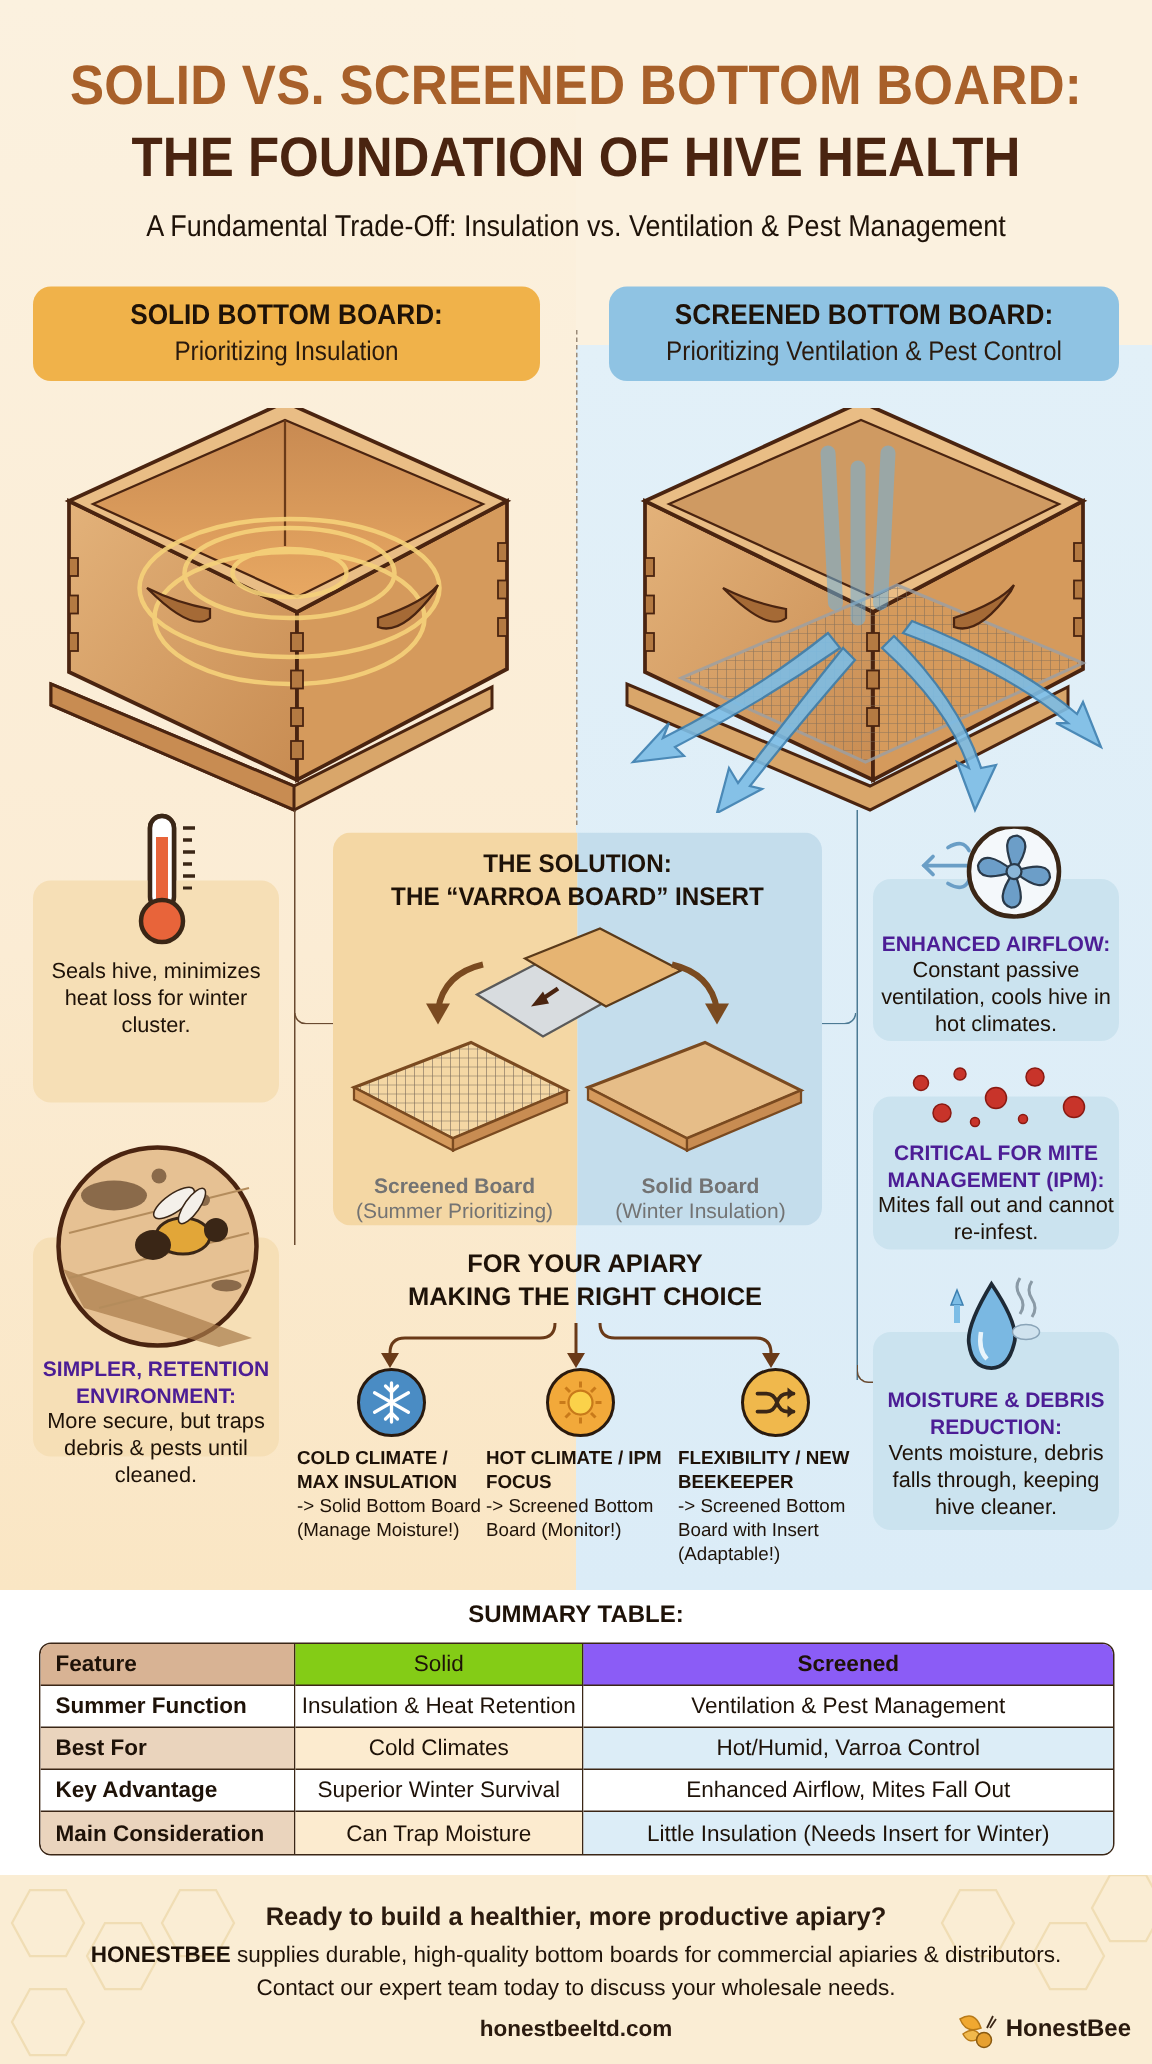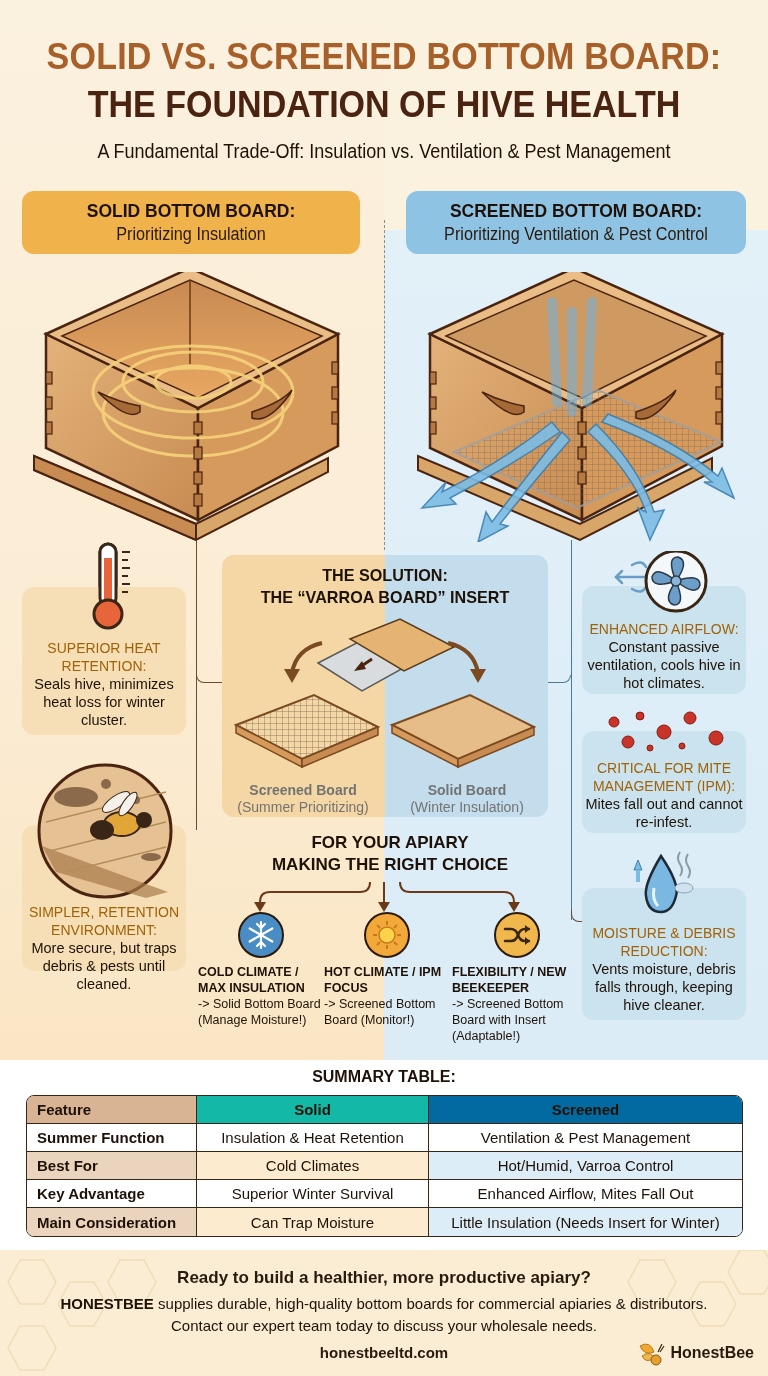--- a/index.html
+++ b/index.html
@@ -12,21 +12,21 @@
 .title1{position:absolute;top:36px;left:0;width:768px;text-align:center;font-size:37px;font-weight:700;color:#a8602a;letter-spacing:0.2px;transform:scaleX(0.92);}
 .title2{position:absolute;top:84px;left:0;width:768px;text-align:center;font-size:37px;font-weight:700;color:#4a2410;transform:scaleX(0.92);}
 .subtitle{position:absolute;top:140px;left:0;width:768px;text-align:center;font-size:20px;color:#1e1208;transform:scaleX(0.9)}
 .hdr{position:absolute;top:191px;height:63px;border-radius:12px;text-align:center;padding-top:9px}
 .hdr .t{font-size:19px;font-weight:700;color:#1e1208;transform:scaleX(0.92)}
 .hdr .s{font-size:18px;color:#2a1a0e;margin-top:2px;transform:scaleX(0.9)}
 .hdr-left{left:22px;width:338px;background:#f0b24a}
 .hdr-right{left:406px;width:340px;background:#8fc3e3}
 .hive{position:absolute}
 .card{position:absolute;border-radius:12px;text-align:center;font-size:14.5px;line-height:18px}
-.card .h{font-weight:400;font-size:14px;color:#a16207}
+.card .h{font-weight:700;font-size:14px;color:#4c1d95}
 .card .b{color:#1e1208}
 .card-l{background:#f6dfb6}
 .card-r{background:#cbe3ef}
 .conn{position:absolute;border-color:#6a4a30;border-style:solid;border-width:0}
 .conn-b{border-color:#4c7a94}
 .sol{position:absolute;left:222px;top:555px;width:326px;height:262px;border-radius:12px;overflow:hidden}
 .sol .lh{position:absolute;left:0;top:0;width:163px;height:100%;background:#f4d7a4}
 .sol .rh{position:absolute;left:163px;top:0;width:163px;height:100%;background:#c4ddec}
 .sol .title{position:absolute;top:10px;width:100%;text-align:center;font-weight:700;font-size:17px;line-height:22px;color:#1e1208;transform:scaleX(0.95)}
 .sol .lbl{position:absolute;top:227px;width:150px;text-align:center;font-size:14px;line-height:17px;color:#737373}
@@ -37,22 +37,22 @@
 .opt .h{font-weight:700;font-size:12.5px;line-height:16px;margin-top:6px;color:#1e1208}
 .opt .b{font-size:12.5px;line-height:16px;color:#1e1208}
 .table-title{position:absolute;top:1068px;left:0;width:768px;text-align:center;font-weight:700;font-size:16px;color:#1e1208}
 .white-band{position:absolute;left:0;top:1060px;width:768px;height:190px;background:#ffffff}
 table.sum{position:absolute;top:1095px;left:26px;width:717px;border-collapse:separate;border-spacing:0;border:1.5px solid #3a2616;border-radius:8px;overflow:hidden;font-size:15px}
 table.sum td,table.sum th{height:28px;border-right:1.5px solid #3a2616;border-bottom:1.5px solid #3a2616;text-align:center;padding:0 4px;font-weight:400;color:#1e1208;white-space:nowrap}
 table.sum tr td:last-child,table.sum tr th:last-child{border-right:none}
 table.sum tr:last-child td{border-bottom:none}
 table.sum .c0{width:170px;text-align:left;padding-left:10px;font-weight:700;background:#ead4bd}
 table.sum th.c0{background:#d8b394}
-table.sum th.c1{background:#14b8a6;font-weight:700;width:232px}
-table.sum th.c2{background:#0369a1;font-weight:700}
+table.sum th.c1{background:#84cc16;font-weight:400;width:192px}
+table.sum th.c2{background:#8b5cf6;font-weight:700}
 table.sum tr.r1 td.c1,table.sum tr.r3 td.c1{background:#ffffff}
 table.sum tr.r2 td.c1,table.sum tr.r4 td.c1{background:#fcebcf}
 table.sum tr.r1 td.c2,table.sum tr.r3 td.c2{background:#ffffff}
 table.sum tr.r2 td.c2,table.sum tr.r4 td.c2{background:#dcedf7}
 table.sum tr.r1 td.c0,table.sum tr.r3 td.c0{background:#ffffff}
 .footer{position:absolute;left:0;top:1250px;width:768px;height:126px;background:#faedd4;overflow:hidden}
 .footer .q{position:absolute;top:18px;width:100%;text-align:center;font-weight:700;font-size:17px;color:#2a1a0e}
 .footer .l1{position:absolute;top:45px;width:100%;text-align:center;font-size:15px;color:#1e1208}
 .footer .l2{position:absolute;top:67px;width:100%;text-align:center;font-size:15px;color:#1e1208}
 .footer .url{position:absolute;top:94px;width:100%;text-align:center;font-weight:700;font-size:15px;color:#2a1a0e}
@@ -180,21 +180,20 @@
   <g stroke="#3a2616" stroke-width="2">
       <line x1="34" y1="12" x2="42" y2="12"></line>
       <line x1="34" y1="20" x2="40" y2="20"></line>
       <line x1="34" y1="28" x2="42" y2="28"></line>
       <line x1="34" y1="36" x2="40" y2="36"></line>
       <line x1="34" y1="44" x2="42" y2="44"></line>
       <line x1="34" y1="52" x2="40" y2="52"></line>
     </g>
 </svg>
 <div class="card card-l" style="left:22px;top:587px;width:164px;height:148px;padding-top:52px;z-index:0">
-  <div class="h">SUPERIOR HEAT RETENTION:</div>
   <div class="b">Seals hive, minimizes heat loss for winter cluster.</div>
 </div>
 <svg style="position:absolute;left:88px;top:540px" width="48" height="96" viewBox="0 0 48 96">
   <rect x="12" y="4" width="16" height="62" rx="8" fill="#fff" stroke="#3a2616" stroke-width="3"></rect>
   <rect x="16" y="18" width="8" height="52" fill="#e8643a"></rect>
   <circle cx="20" cy="74" r="14" fill="#e8643a" stroke="#3a2616" stroke-width="3"></circle>
   <g stroke="#3a2616" stroke-width="2">
       <line x1="34" y1="12" x2="42" y2="12"></line>
       <line x1="34" y1="20" x2="40" y2="20"></line>
       <line x1="34" y1="28" x2="42" y2="28"></line>

